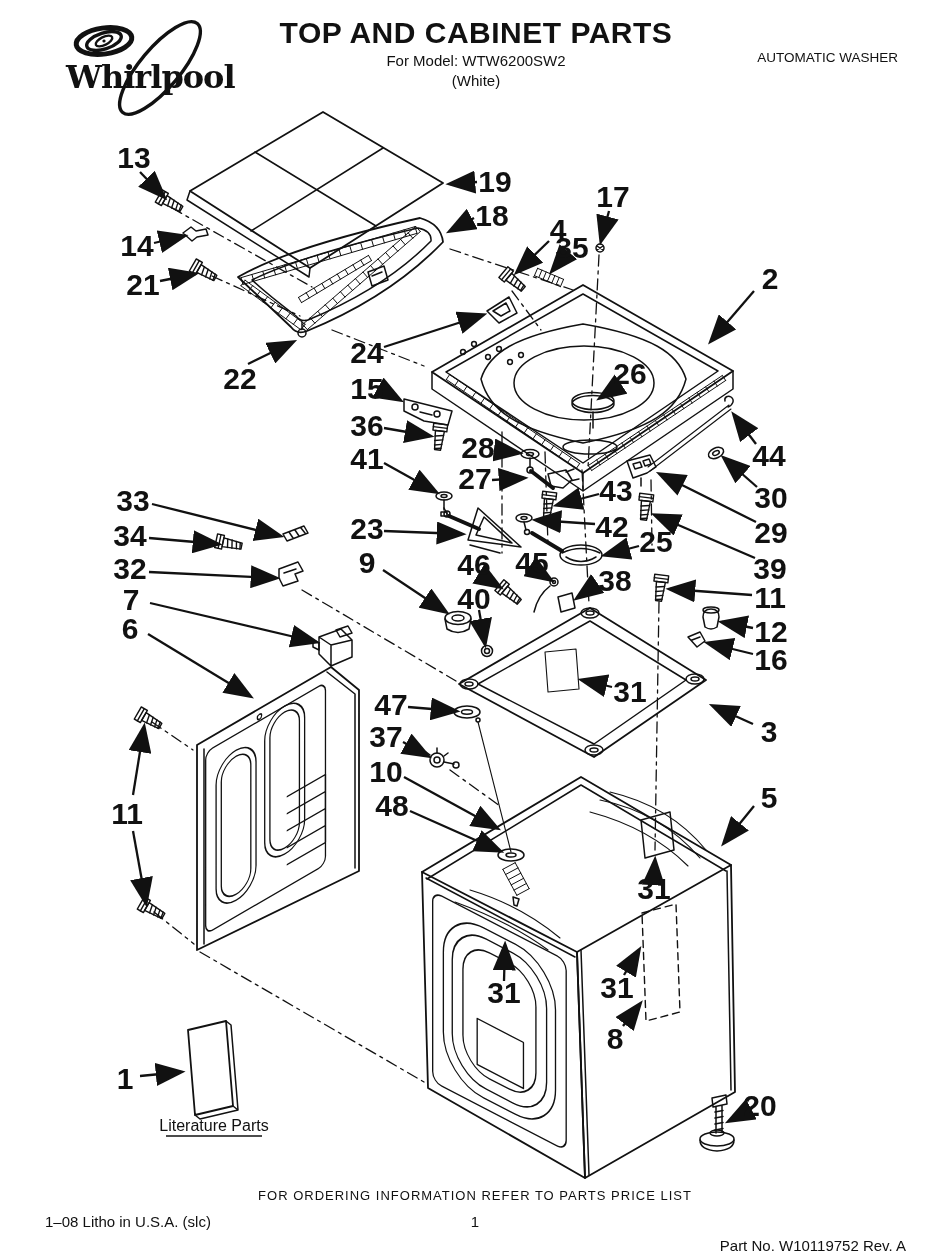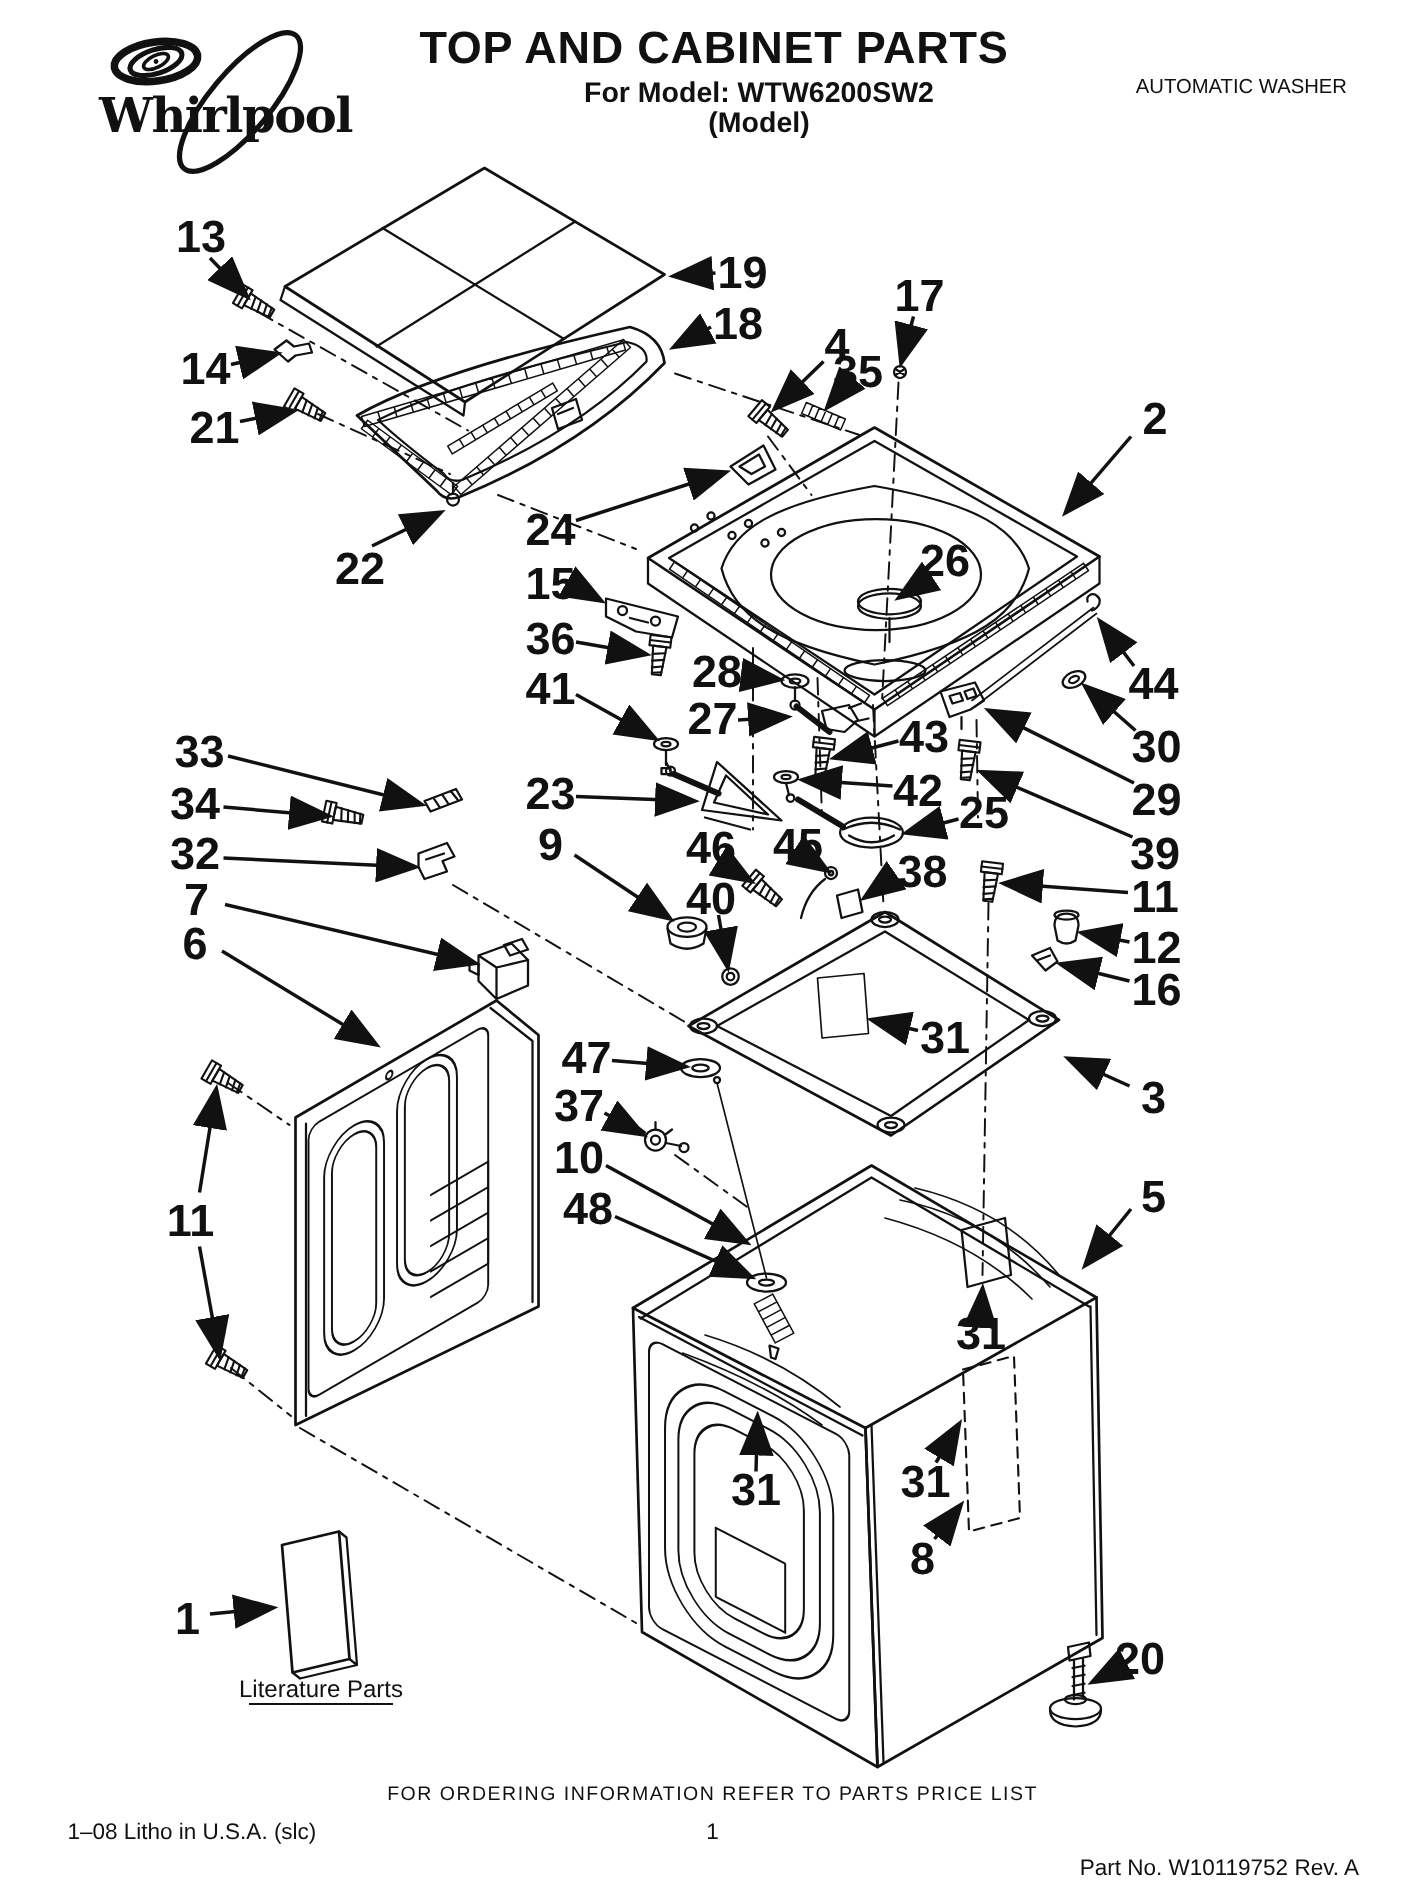--- a/index.html
+++ b/index.html
@@ -1,20 +1,20 @@
 <!DOCTYPE html>
 <html><head>
 <meta charset="utf-8">
 <style>
   html,body{margin:0;padding:0;background:#e8e8e8;}
   .page{position:relative;width:950px;height:1256px;background:#ffffff;margin:0 auto;
         font-family:"Liberation Sans",sans-serif;color:#111;overflow:hidden;}
   .abs{position:absolute;}
   .title{font-size:30px;font-weight:bold;letter-spacing:0.5px;white-space:nowrap;}
-  .subtitle{font-size:19px;font-weight:bold;white-space:nowrap;margin-left:30px;}
+  .subtitle{font-size:15px;font-weight:normal;white-space:nowrap;}
   .doctype{font-size:13.5px;white-space:nowrap;}
   .ordering{font-size:13px;font-weight:normal;letter-spacing:1px;white-space:nowrap;}
   .footrow{font-size:15px;white-space:nowrap;}
   .center{transform:translateX(-50%);}
   .right{transform:translateX(-100%);margin-top:24px;}
   svg text.callout{font-family:"Liberation Sans",sans-serif;font-size:30px;font-weight:bold;fill:#111;}
   svg text.litlabel{font-family:"Liberation Sans",sans-serif;font-size:16px;fill:#111;}
   svg .ink{stroke:#111;fill:none;stroke-width:1.5;stroke-linecap:round;stroke-linejoin:round;}
   svg .thick{stroke-width:4;}
   svg .thin{stroke-width:1.1;}
@@ -35,21 +35,21 @@
         <ellipse rx="28" ry="13" stroke-width="5"></ellipse>
         <ellipse rx="18" ry="8" stroke-width="3.4" transform="rotate(-10)"></ellipse>
         <ellipse rx="9" ry="4" stroke-width="2.4" transform="rotate(-18)"></ellipse>
         <circle r="1.6" fill="#111" stroke="none"></circle>
       </g>
       <ellipse cx="130" cy="60" rx="58" ry="20" transform="rotate(-50 130 60)" fill="none" stroke="#111" stroke-width="3.4"></ellipse>
       <text x="36" y="80" font-family="DejaVu Serif, serif" font-weight="bold" font-size="32" fill="#111" letter-spacing="-1">Whirlpool</text>
     </svg>
   </div>
   <div class="abs subtitle center" style="left:476px;top:52px;">For Model: WTW6200SW2</div>
-  <div class="abs subtitle center" style="left:476px;top:72px;">(Model)</div>
+  <div class="abs subtitle center" style="left:476px;top:72px;">(White)</div>
   <div class="abs doctype right" style="left:898px;top:26px;">AUTOMATIC WASHER</div>
 
   <svg class="abs" style="left:0;top:0;" width="950" height="1256" viewBox="0 0 950 1256">
     <defs>
       <marker id="ah" markerWidth="13" markerHeight="10" refX="11" refY="5" orient="auto">
         <path d="M0,0 L13,5 L0,10 Z" fill="#111"></path>
       </marker>
       <g id="screw" stroke="#111" fill="none" stroke-width="1.4">
         <path d="M-6,-7 L1,-7 L1,7 L-6,7 Z"></path>
         <path d="M-2.5,-7 L-2.5,7"></path>

